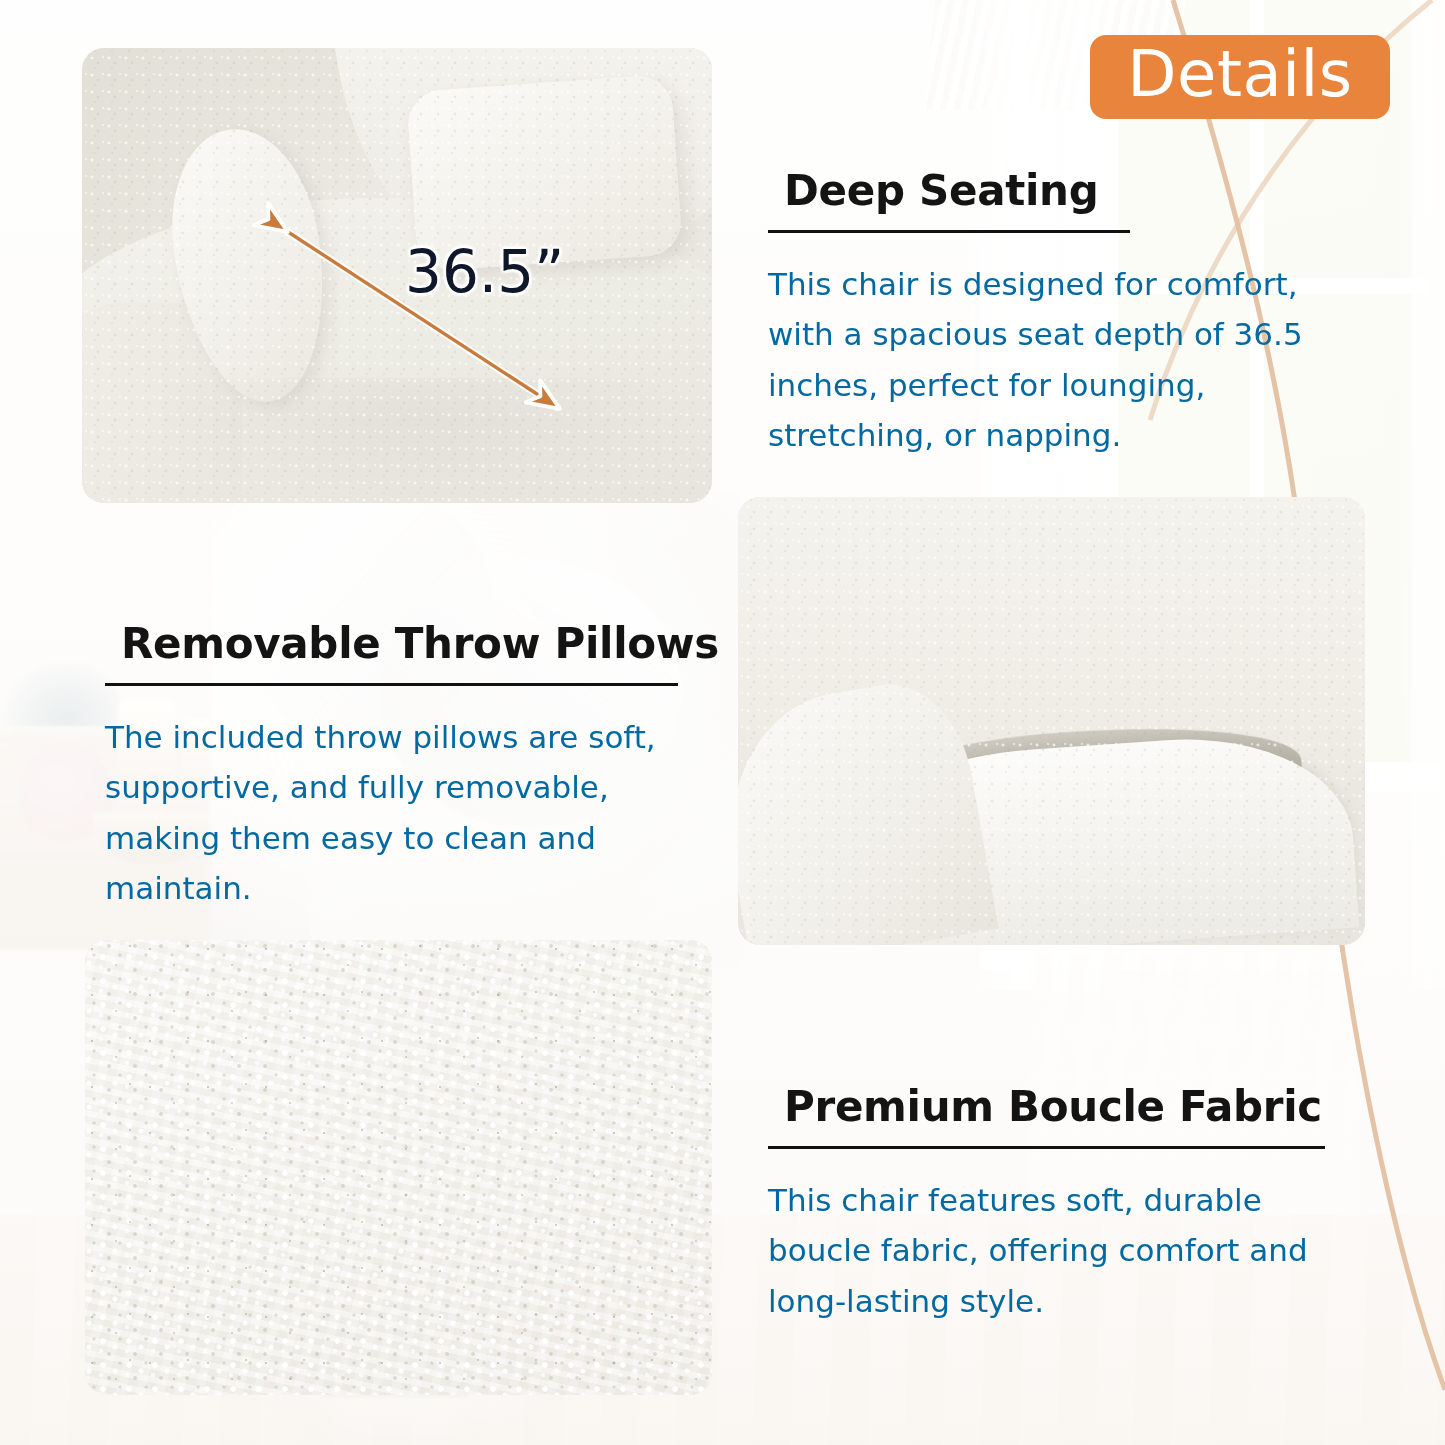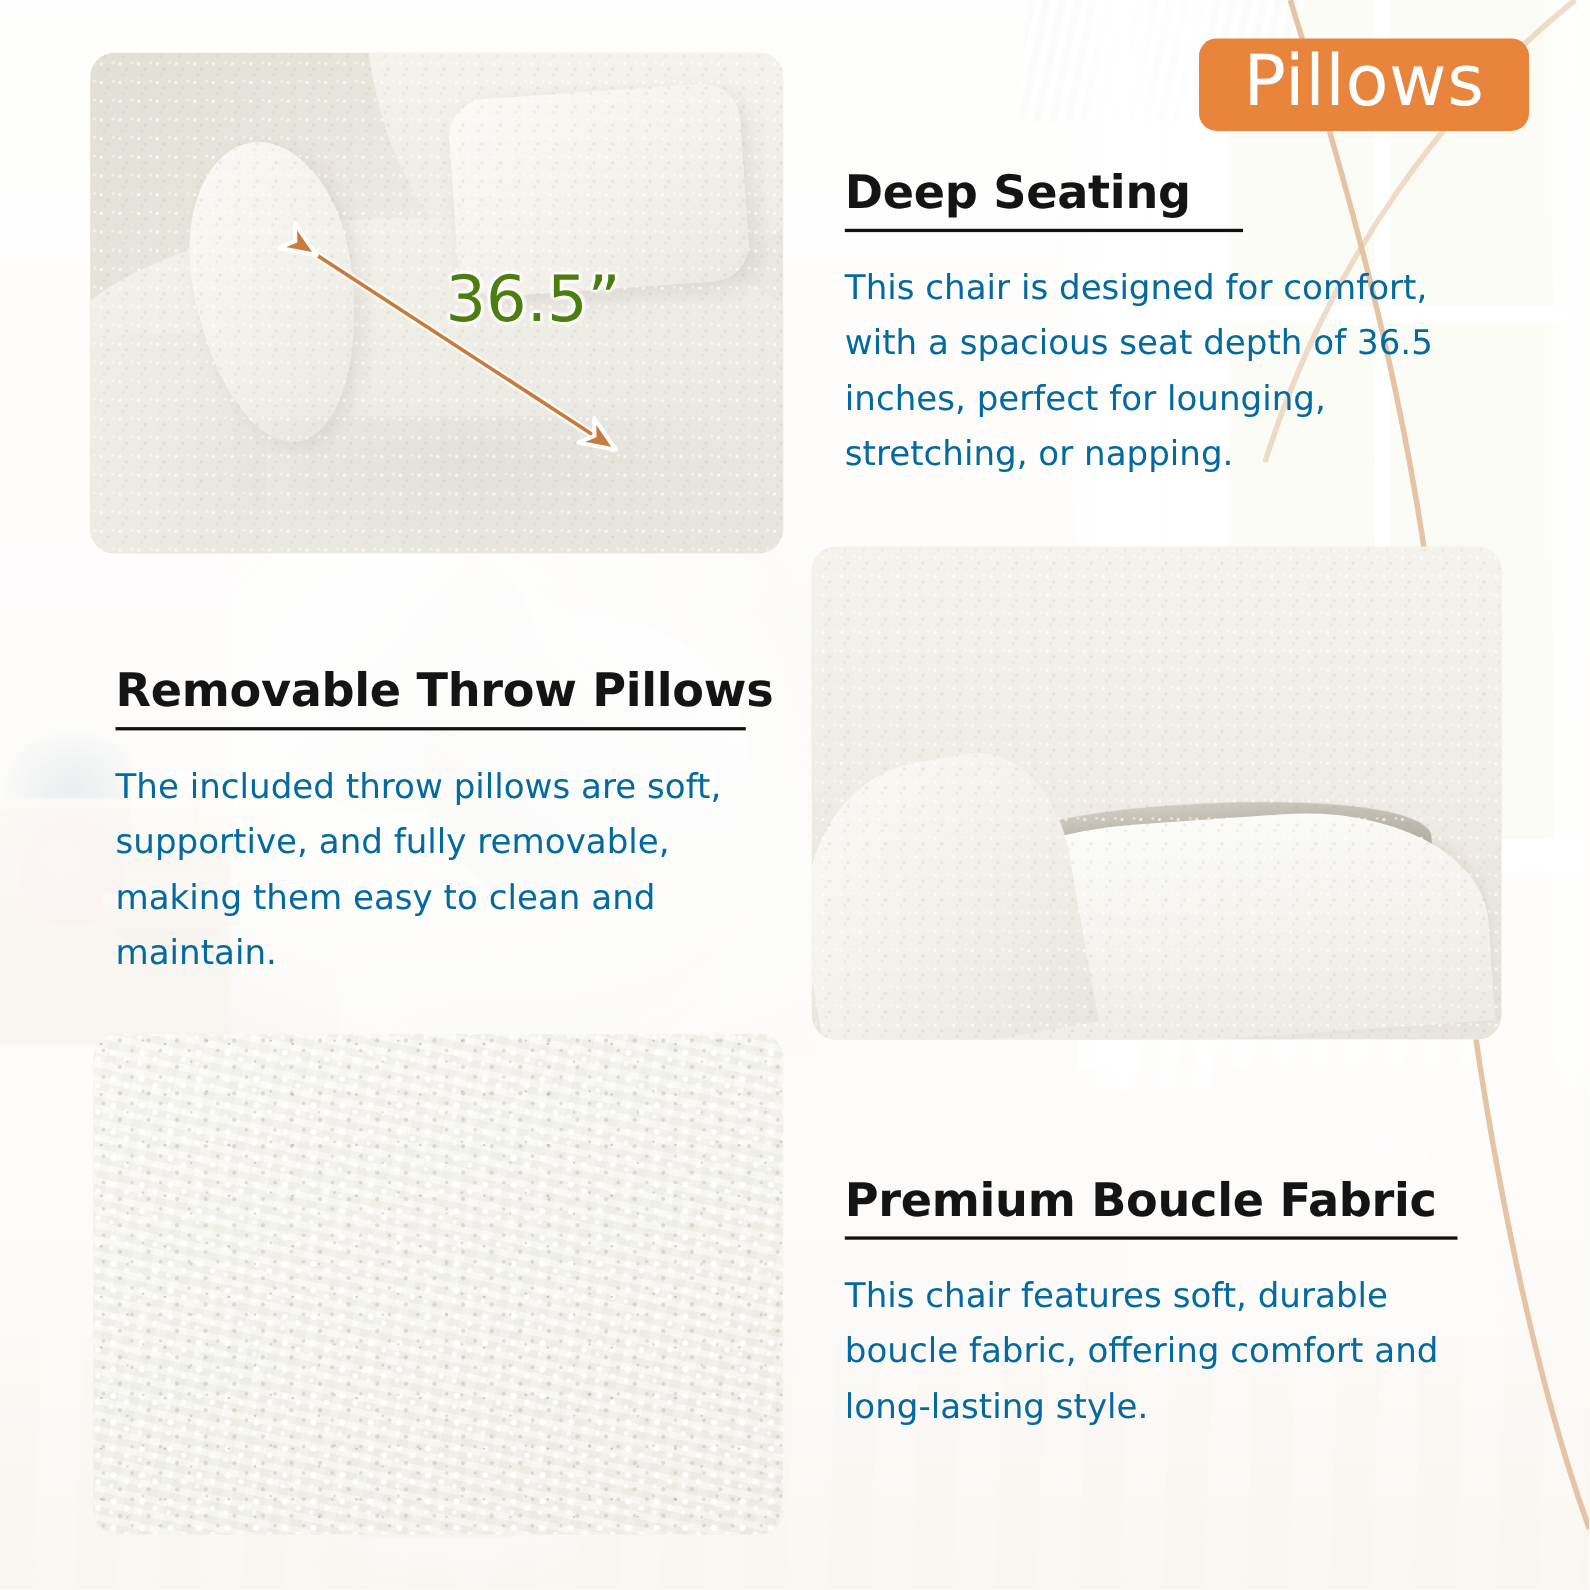--- a/index.html
+++ b/index.html
@@ -300,32 +300,32 @@
   }
 
   
   .dim-svg { position: absolute; left: 0; top: 0; pointer-events: none; }
   .dim-label {
     position: absolute;
     left: 405px; top: 243px;
     font-family: "DejaVu Sans", sans-serif;
     font-size: 58px;
     font-weight: 400;
-    color: #4d7c0f;
+    color: #0f172a;
     line-height: 1;
     text-shadow:
        2px 0 2px #fff, -2px 0 2px #fff, 0 2px 2px #fff, 0 -2px 2px #fff,
        2px 2px 3px #fff, -2px -2px 3px #fff, 2px -2px 3px #fff, -2px 2px 3px #fff;
     white-space: nowrap;
   }
 
   
   .feature { position: absolute; }
   .feature h2 {
-    margin: 0;
+    margin: 16px;
     font-family: "DejaVu Sans", sans-serif;
     font-size: 42px;
     font-weight: 700;
     color: #141414;
     line-height: 1.1;
     letter-spacing: -.3px;
     white-space: nowrap;
   }
   .feature .rule {
     margin-top: 10px;
@@ -397,21 +397,21 @@
 
     <div class="bg-veil"></div>
   </div>
 
   <svg class="deco-curve" width="1445" height="1445" viewBox="0 0 1445 1445">
     <path d="M 1173 0 C 1235 200, 1300 430, 1316 700 C 1332 960, 1390 1240, 1445 1390" fill="none" stroke="#E3C0A1" stroke-width="5" opacity=".95"></path>
     <path d="M 1432 0 C 1320 90, 1210 230, 1150 420" fill="none" stroke="#E3C0A1" stroke-width="5" opacity=".55"></path>
   </svg>
 
   <div class="details-badge" style="background:#E8843C;">
-    <span>Pillows</span>
+    <span>Details</span>
   </div>
 
   <div class="photo-card" id="card-seat">
     <div class="seat-photo"></div>
     <div class="seat-back"></div>
     <div class="seat-cushion"></div>
     <div class="arm-left"></div>
     <div class="pillow-left"></div>
     <div class="pillow-right"></div>
     <div class="seat-shadow-1"></div>

